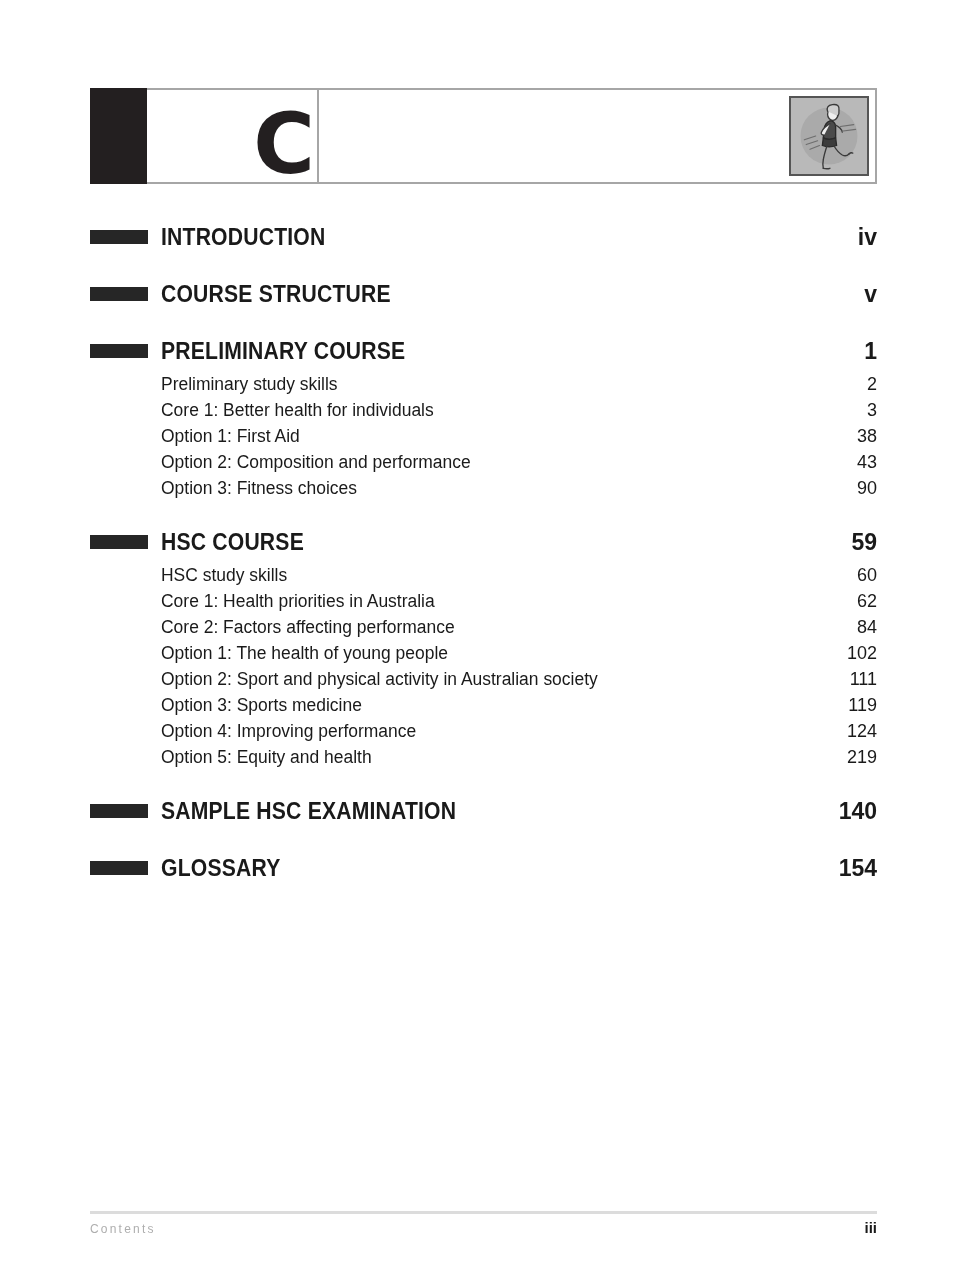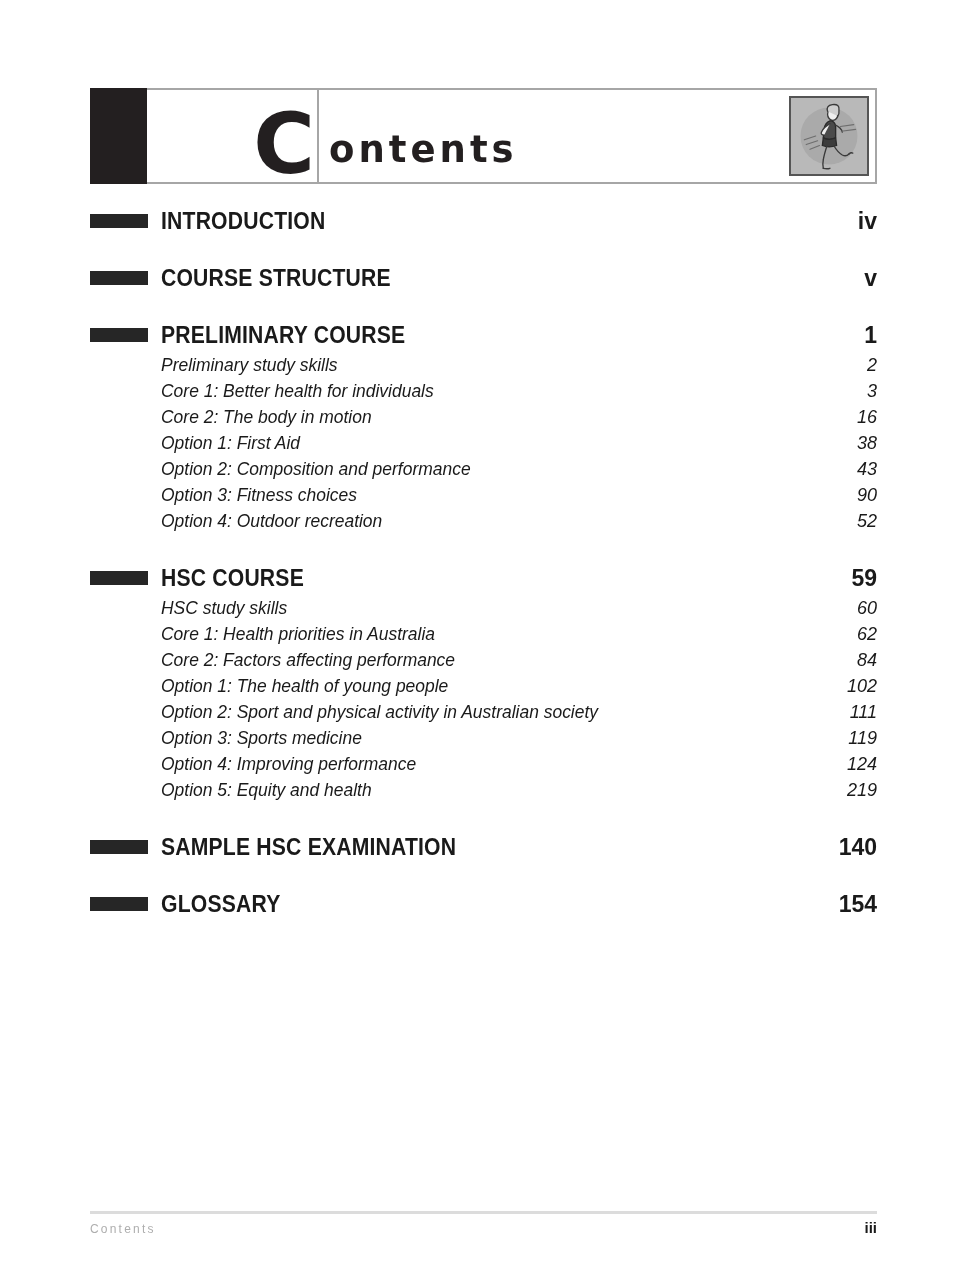--- a/index.html
+++ b/index.html
@@ -97,21 +97,21 @@
     top: 205px;
     width: 787px;
   }
   .major-row {
     position: relative;
     display: flex;
     align-items: center;
     height: 32px;
     margin-top: 25px;
   }
-  .major-row.first { margin-top: 0; align-items: center; }
+  .major-row.first { margin-top: 16px; align-items: center; }
   .bullet {
     width: 58px;
     height: 14px;
     background: #262626;
     flex: 0 0 auto;
     margin-right: 13px;
   }
   .major-label {
     font-family: "Liberation Sans Narrow", "Liberation Sans", sans-serif;
     font-weight: bold;
@@ -126,25 +126,24 @@
     margin-left: auto;
     font-family: "Liberation Sans Narrow", "Liberation Sans", sans-serif;
     font-weight: bold;
     font-size: 23px;
     color: #1a1a1a;
     text-align: right;
   }
   .sub-list { margin-top: 4px; }
   .sub-row {
     display: flex;
-    align-items: flex-start;
+    align-items: center;
     height: 26px;
     padding-left: 71px;
     box-sizing: border-box;
-    font-style: italic;
   }
   .sub-label {
     font-family: "Liberation Sans", sans-serif;
     font-weight: normal;
     font-size: 18px;
     color: #1a1a1a;
     white-space: nowrap;
     transform: scaleX(0.97);
     transform-origin: left center;
   }
@@ -188,23 +187,20 @@
   }
 </style>
 </head>
 <body>
 
 <div class="header-banner">
   <div class="header-blackblock"></div>
   <div class="header-whitebox">
     <div class="dropcap-cell">
       <span class="dropcap">C</span>
-    </div>
-    <div class="title-cell">
-      <span class="title-word">ontents</span>
     </div>
     <div class="header-icon-wrap">
       <svg viewBox="0 0 80 80" xmlns="http://www.w3.org/2000/svg">
         <rect x="0" y="0" width="80" height="80" fill="#b9b9b9"></rect>
         <ellipse cx="40" cy="40" rx="30" ry="30" fill="#aaaaaa"></ellipse>
         <g fill="none" stroke="#3a3a3a" stroke-width="1.4" stroke-linecap="round" stroke-linejoin="round">
 
           <ellipse cx="44" cy="17" rx="5.5" ry="6.5" fill="#efefef"></ellipse>
 
           <path d="M38.5 14 q-2 -6 5 -7 q8 -1 7 6 q0.5 4 -1.5 6" fill="#cfcfcf" stroke="#3a3a3a"></path>
@@ -258,38 +254,30 @@
   <div class="sub-list">
     <div class="sub-row">
       <span class="sub-label">Preliminary study skills</span>
       <span class="sub-page">2</span>
     </div>
     <div class="sub-row">
       <span class="sub-label">Core 1: Better health for individuals</span>
       <span class="sub-page">3</span>
     </div>
     <div class="sub-row">
-      <span class="sub-label">Core 2: The body in motion</span>
-      <span class="sub-page">16</span>
-    </div>
-    <div class="sub-row">
       <span class="sub-label">Option 1: First Aid</span>
       <span class="sub-page">38</span>
     </div>
     <div class="sub-row">
       <span class="sub-label">Option 2: Composition and performance</span>
       <span class="sub-page">43</span>
     </div>
     <div class="sub-row">
       <span class="sub-label">Option 3: Fitness choices</span>
       <span class="sub-page">90</span>
-    </div>
-    <div class="sub-row">
-      <span class="sub-label">Option 4: Outdoor recreation</span>
-      <span class="sub-page">52</span>
     </div>
   </div>
 
   <div class="major-row">
     <span class="bullet"></span>
     <span class="major-label">HSC COURSE</span>
     <span class="major-page">59</span>
   </div>
   <div class="sub-list">
     <div class="sub-row">

